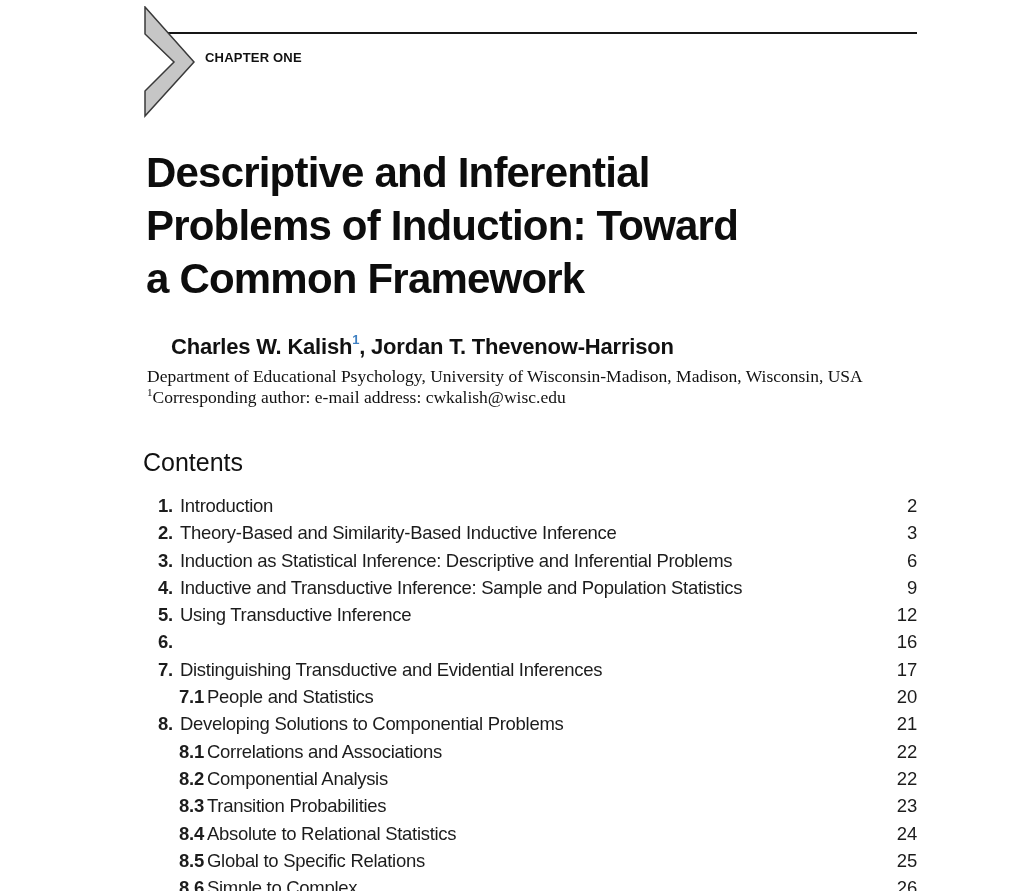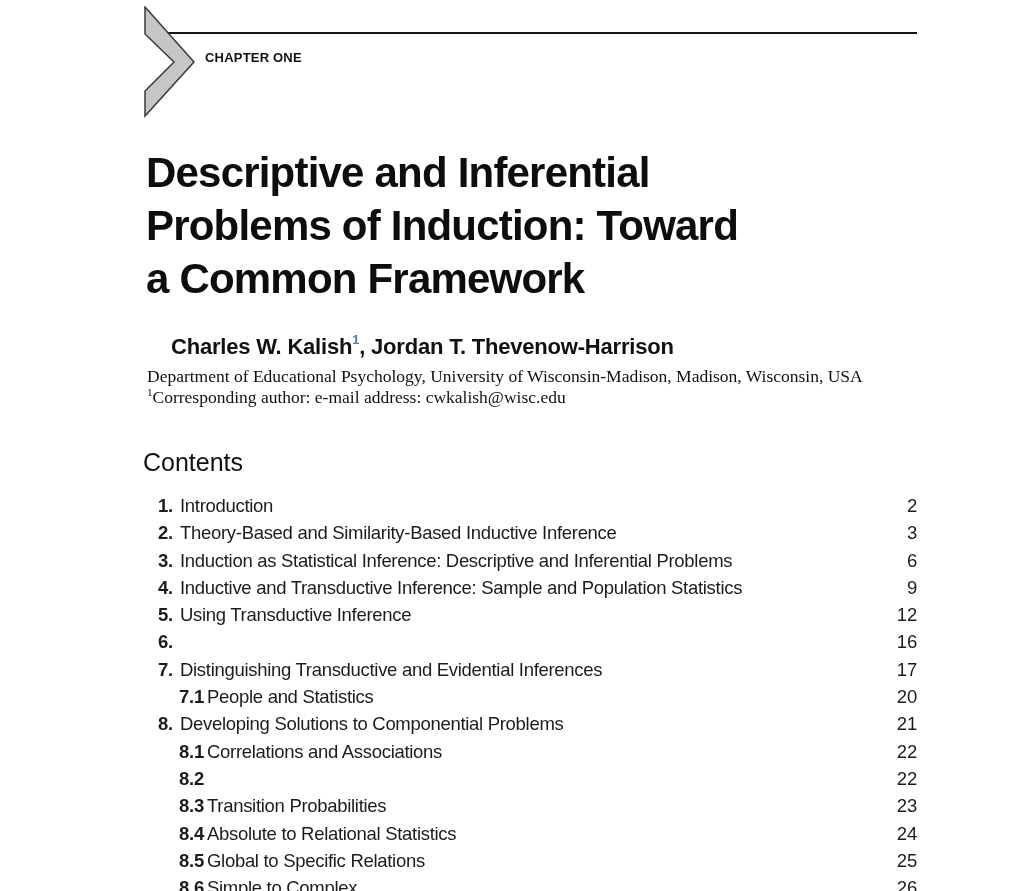--- a/index.html
+++ b/index.html
@@ -213,20 +213,21 @@
       <span class="toc-page">21</span>
     </div>
       <div class="toc-row level2">
       <span class="toc-num">8.1</span>
       <span class="toc-label">Correlations and Associations</span>
       <span class="toc-fill"></span>
       <span class="toc-page">22</span>
     </div>
       <div class="toc-row level2">
       <span class="toc-num">8.2</span>
+      <span class="toc-label">Componential Analysis</span>
       <span class="toc-fill"></span>
       <span class="toc-page">22</span>
     </div>
       <div class="toc-row level2">
       <span class="toc-num">8.3</span>
       <span class="toc-label">Transition Probabilities</span>
       <span class="toc-fill"></span>
       <span class="toc-page">23</span>
     </div>
       <div class="toc-row level2">

